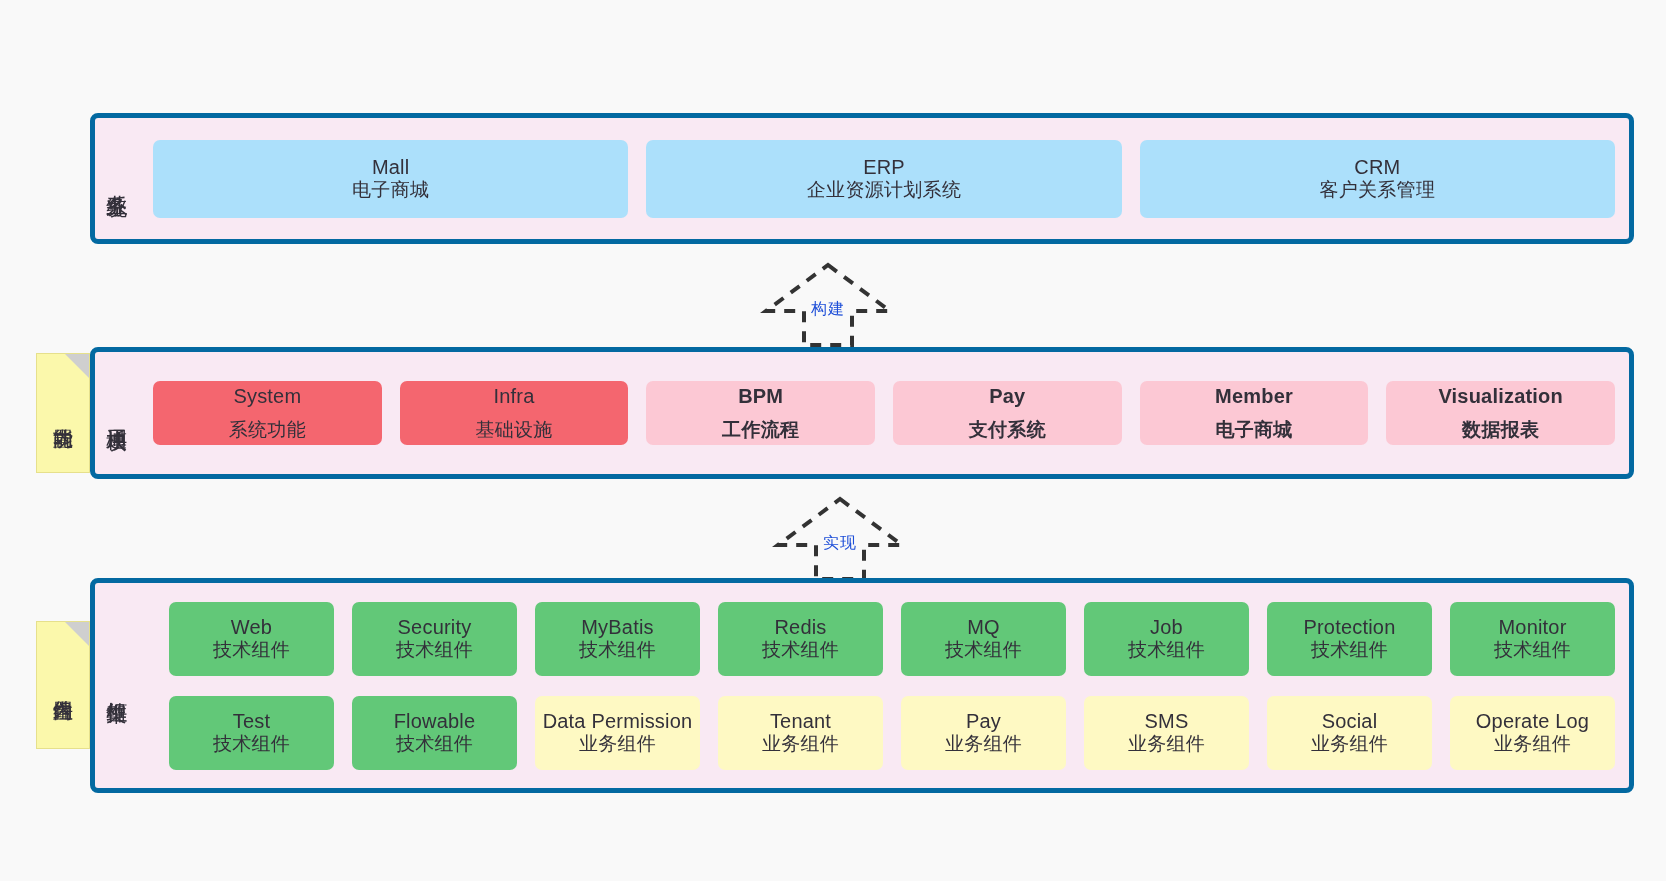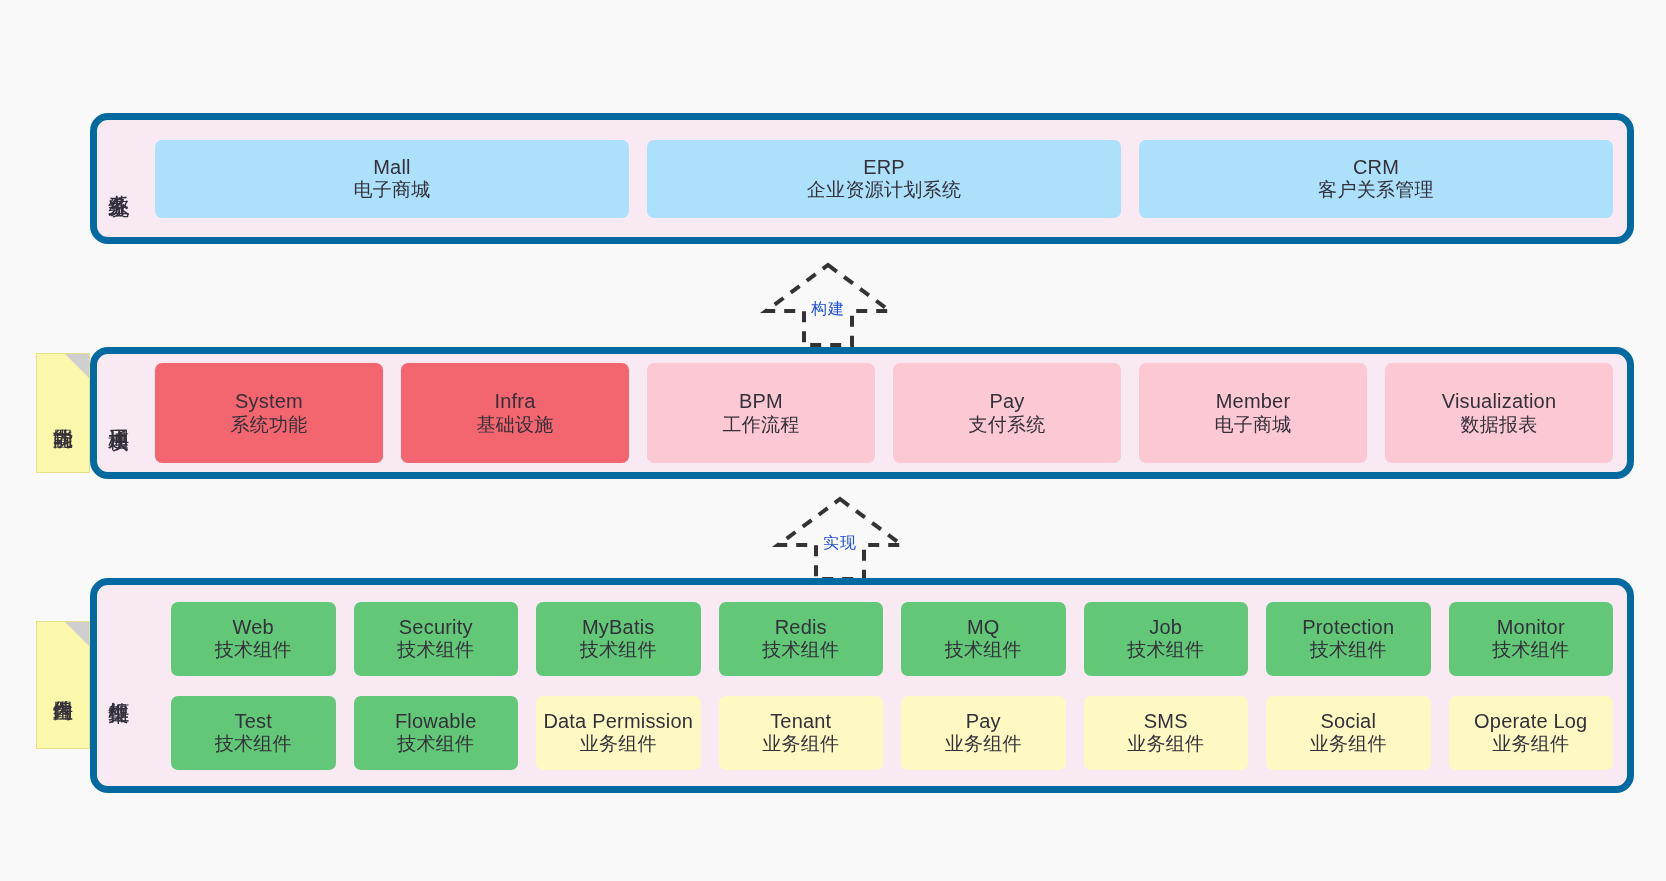--- a/index.html
+++ b/index.html
@@ -20,22 +20,22 @@
   .canvas {
     position: absolute;
     inset: 0;
   }
 
   
   .section {
     position: absolute;
     box-sizing: border-box;
     background: #f9e9f3;
-    border: 7px solid #0369a1;
-    border-radius: 18px;
+    border: 5px solid #0369a1;
+    border-radius: 8px;
     display: flex;
     align-items: stretch;
   }
 
   .section-label {
     flex: 0 0 auto;
     width: 44px;
     display: flex;
     align-items: center;
     justify-content: center;
@@ -81,26 +81,26 @@
     font-size: 20px;
     letter-spacing: 0.2px;
   }
   .card .sub {
     font-size: 19px;
     letter-spacing: 0.3px;
   }
 
   .card.blue      { background: #ace0fb; }
   .card.red       { background: #f4666f; }
-  .card.pinklight { background: #fcc8d4; }
+  .card.pinklight { background: #fcc8d4; font-weight: bold; }
   .card.green     { background: #62c878; }
   .card.greenpale { background: #fef9c3; }
 
   .h-biz   { height: 78px; }
-  .h-mod   { height: 100px; }
+  .h-mod   { height: 64px; justify-content: space-between; }
   .h-comp  { height: 74px; }
 
   
   .note {
     position: absolute;
     box-sizing: border-box;
     background: #fbf8ab;
     border: 1px solid #e6e08c;
     display: flex;
     align-items: center;

